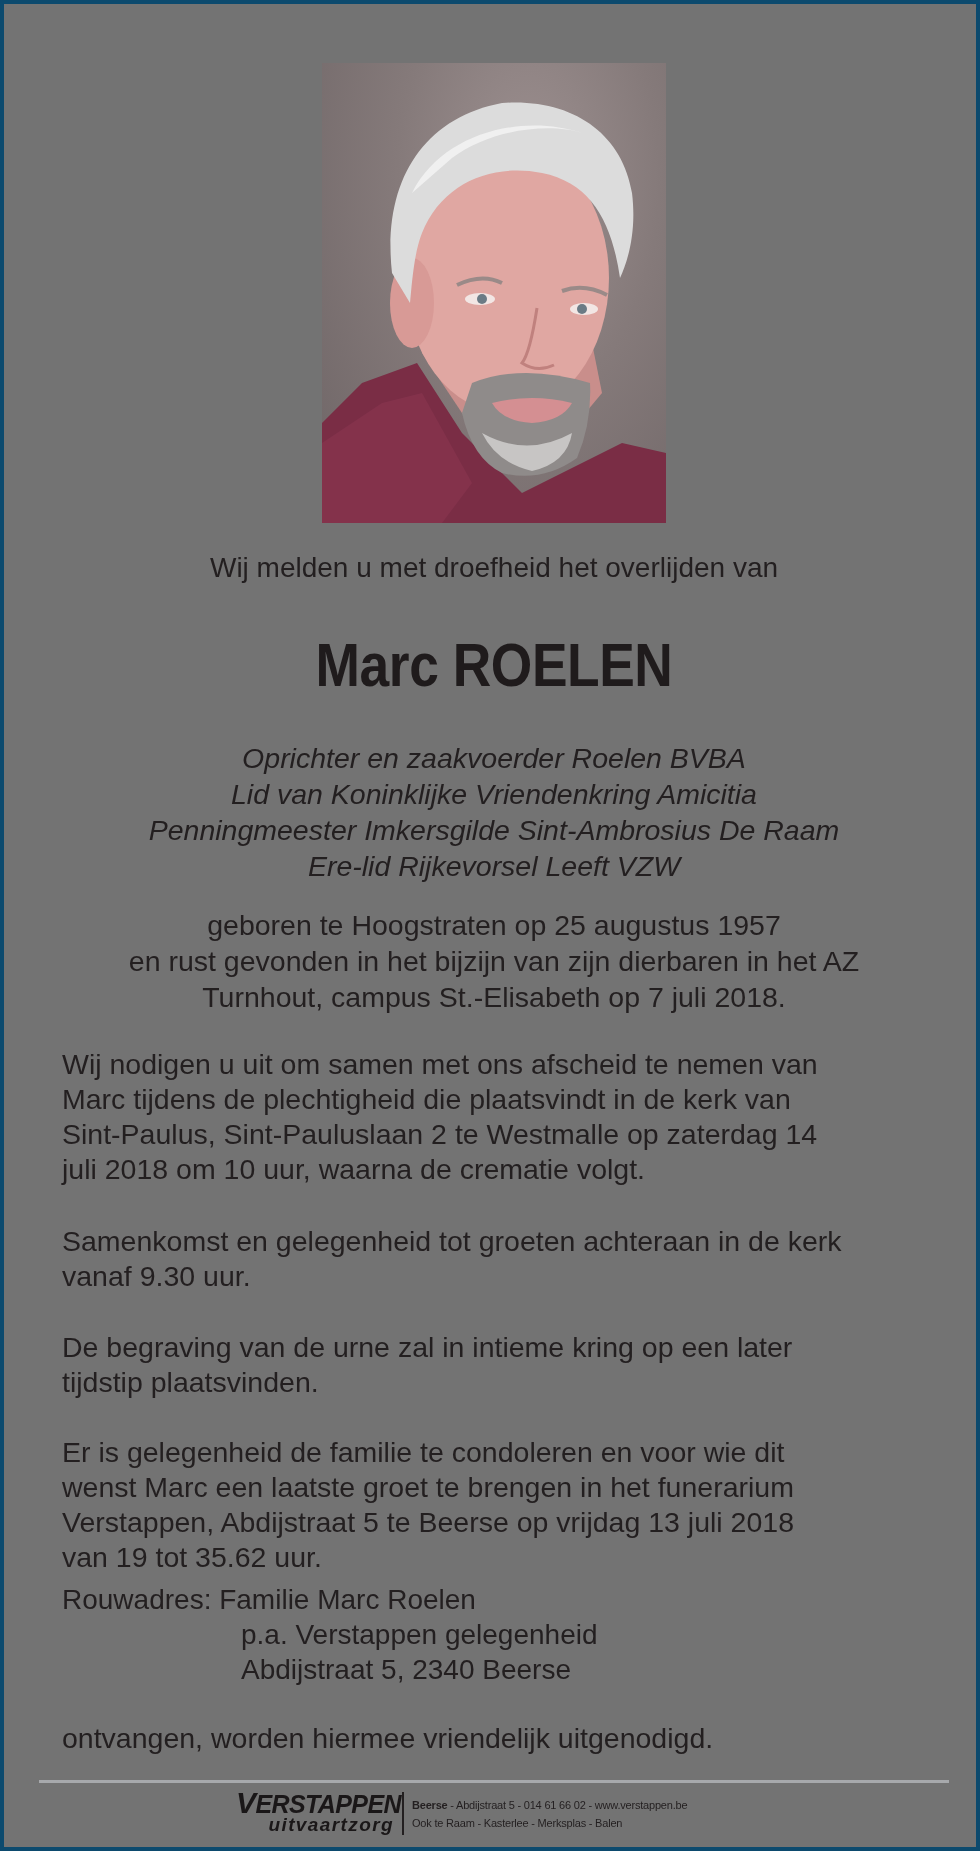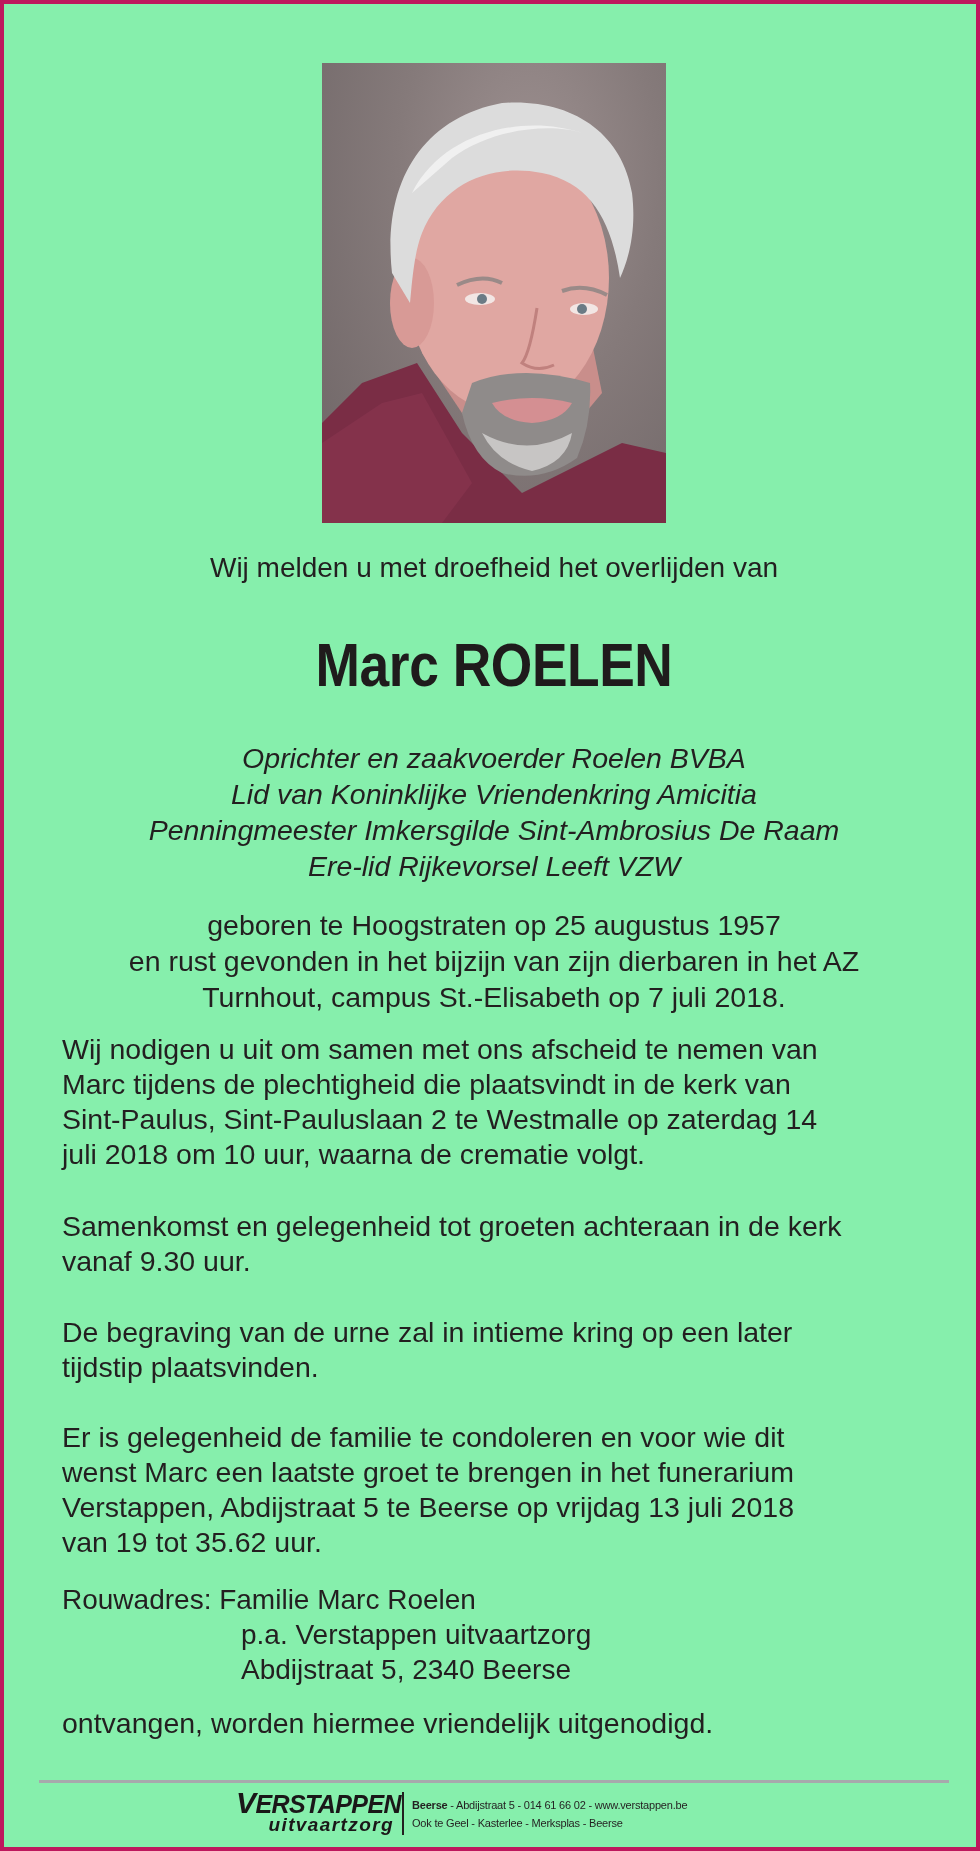--- a/index.html
+++ b/index.html
@@ -1,34 +1,34 @@
 <!DOCTYPE html>
 <html><head>
 <meta charset="utf-8">
 <style>
   html, body { margin: 0; padding: 0; background: #ffffff; }
   body { width: 980px; height: 1851px; position: relative; overflow: hidden; }
   .frame {
     position: absolute; left: 0; top: 0; width: 980px; height: 1851px;
-    box-sizing: border-box; border: 4px solid #be185d; background: #86efac;
+    box-sizing: border-box; border: 4px solid #0c4a6e; background: #737373;
   }
   .txt { font-family: "Liberation Sans", sans-serif; color: #231f20; }
   .photo {
     position: absolute; left: 318px; top: 59px; width: 344px; height: 460px;
     overflow: hidden;
     background: radial-gradient(ellipse at 60% 25%, #9d9090 0%, #857a7a 45%, #6e6566 100%);
   }
   .photo svg { display: block; }
   .intro { position: absolute; left: 0; width: 980px; top: 548px; text-align: center; font-size: 28px; font-weight: 300; }
   .name { position: absolute; left: 0; width: 980px; top: 625px; text-align: center;
           font-family: "Liberation Sans", sans-serif; font-weight: bold; font-size: 62px;
           color: #1f1b1c; transform: scaleX(0.86); letter-spacing: -0.5px; }
   .roles { position: absolute; left: 0; width: 980px; top: 736px; text-align: center; font-size: 28.5px; font-style: italic; line-height: 36px; }
   .birth { position: absolute; left: 0; width: 980px; top: 903px; text-align: center; font-size: 28.5px; line-height: 36px; }
-  .body-block { position: absolute; left: 58px; width: 880px; font-size: 28.5px; line-height: 35px; }
+  .body-block { position: absolute; left: 58px; width: 880px; font-size: 28.5px; line-height: 35px; margin-top: 15px; }
   .addr { position: absolute; left: 58px; font-size: 28px; line-height: 35px; }
   .addr .row { white-space: nowrap; }
   .addr .indent { padding-left: 179px; }
   .footer-line { position: absolute; left: 35px; width: 910px; top: 1776px; height: 3px; background: #a7a9ac; }
   .logo { position: absolute; left: 232px; top: 1786px; width: 158px; text-align: right; font-family: "Liberation Sans", sans-serif; color: #1a1718; font-style: italic; }
   .logo-main { font-size: 25px; font-weight: bold; letter-spacing: -0.6px; line-height: 26px; }
   .logo-main .big { font-size: 30px; }
   .logo-sub { font-size: 19px; font-weight: bold; letter-spacing: 1.4px; line-height: 16px; }
   .logo-divider { position: absolute; left: 398px; top: 1788px; width: 2px; height: 43px; background: #231f20; }
   .contact { position: absolute; left: 408px; top: 1792px; font-family: "Liberation Sans", sans-serif; font-size: 11px; color: #231f20; line-height: 18px; letter-spacing: -0.2px; }
@@ -107,34 +107,34 @@
     <div>wenst Marc een laatste groet te brengen in het funerarium</div>
     <div>Verstappen, Abdijstraat 5 te Beerse op vrijdag 13 juli 2018</div>
     <div>van 19 tot 35.62 uur.</div>
   </div>
 
   <div class="addr txt" style="top:1578px;">
     <div class="row">
       <span>Rouwadres:</span>
       <span>Familie Marc Roelen</span>
     </div>
-    <div class="row indent">p.a. Verstappen uitvaartzorg</div>
+    <div class="row indent">p.a. Verstappen gelegenheid</div>
     <div class="row indent">Abdijstraat 5, 2340 Beerse</div>
   </div>
 
   <div class="body-block txt" style="top:1702px;">
     <div>ontvangen, worden hiermee vriendelijk uitgenodigd.</div>
   </div>
 
   <div class="footer-line"></div>
 
   <div class="logo">
     <div class="logo-main"><span class="big">V</span><span>ERSTAPPEN</span></div>
     <div class="logo-sub">uitvaartzorg</div>
   </div>
   <div class="logo-divider"></div>
 
   <div class="contact">
     <div><b>Beerse</b><span> - Abdijstraat 5 - 014 61 66 02 - www.verstappen.be</span></div>
-    <div>Ook te Geel - Kasterlee - Merksplas - Beerse</div>
+    <div>Ook te Raam - Kasterlee - Merksplas - Balen</div>
   </div>
 
 </div>
 
 </body></html>

